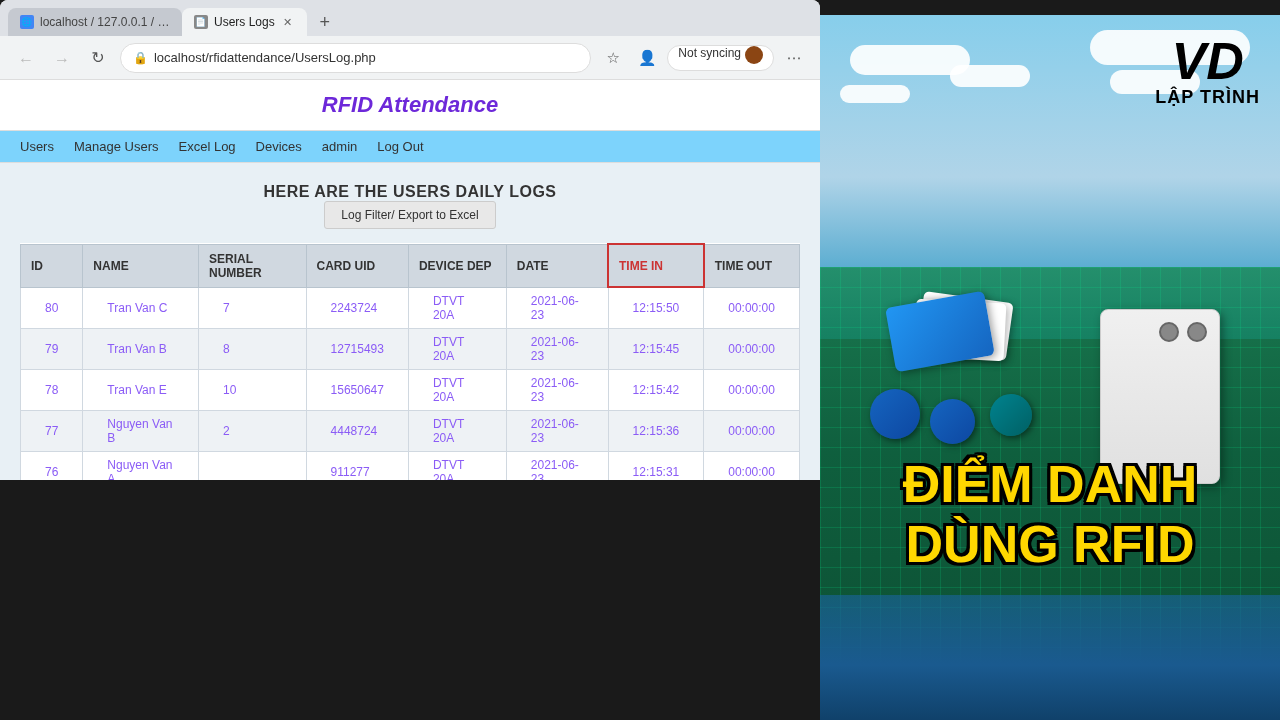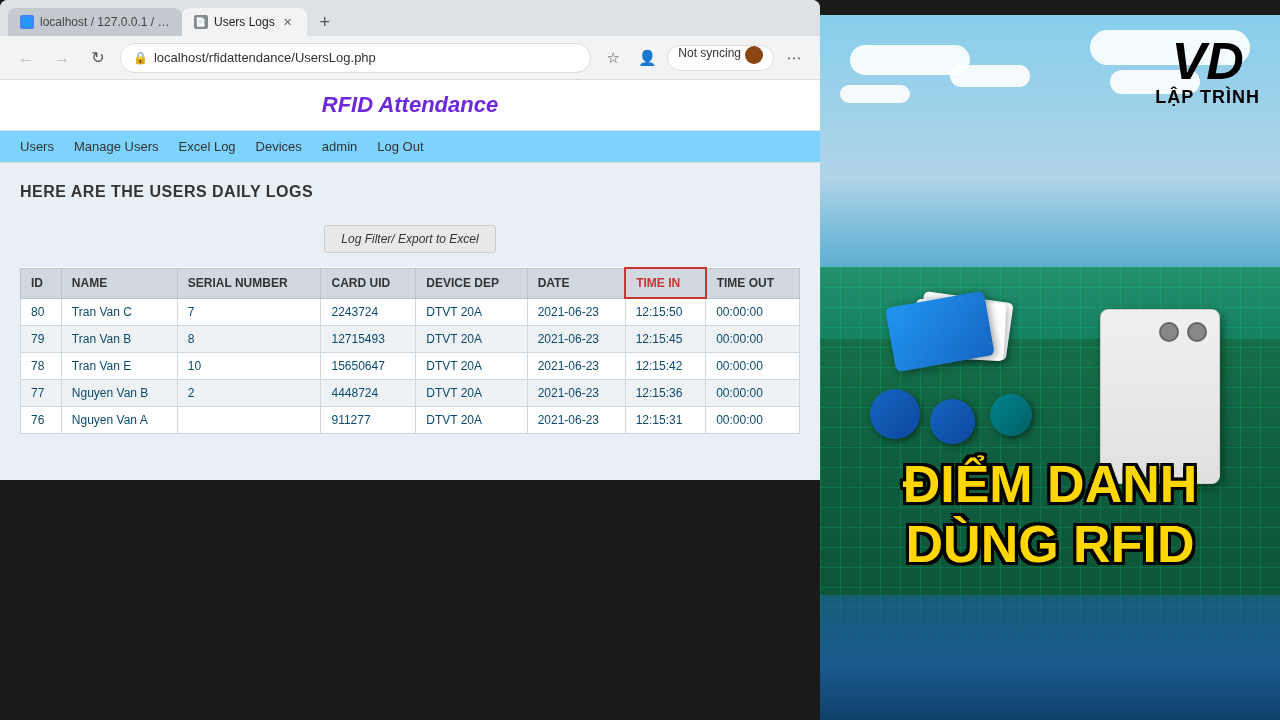--- a/index.html
+++ b/index.html
@@ -175,41 +175,41 @@
       color: #333;
       cursor: pointer;
       text-decoration: none;
     }
 
     .page-body {
       padding: 20px;
     }
 
     .page-heading {
+      text-align: center;
       font-size: 16px;
       font-weight: bold;
       color: #333;
-      margin-bottom: 24px;
+      margin-bottom: 0;
       letter-spacing: 0.5px;
     }
 
     .filter-btn-container {
       text-align: center;
       margin-bottom: 14px;
     }
 
     .filter-btn {
       padding: 6px 16px;
       background: #e8e8e8;
       border: 1px solid #ccc;
       border-radius: 3px;
       font-size: 12px;
       color: #333;
       cursor: pointer;
-      font-style: italic;
     }
 
     .data-table {
       width: 100%;
       border-collapse: collapse;
       background: white;
       font-size: 12px;
     }
 
     .data-table th {
@@ -220,23 +220,23 @@
       color: #333;
       border: 1px solid #b8c4ce;
     }
 
     .data-table th.highlighted {
       border: 2px solid #cc3333;
       color: #cc3333;
     }
 
     .data-table td {
-      padding: 6px 10px;
+      padding: 6px 24px;
       border: 1px solid #d0d8e0;
-      color: #0c4a6e;
+      color: #8b5cf6;
     }
 
     .data-table tr:nth-child(even) td {
       background: #eef2f5;
     }
 
     .data-table tr:nth-child(odd) td {
       background: white;
     }
 

